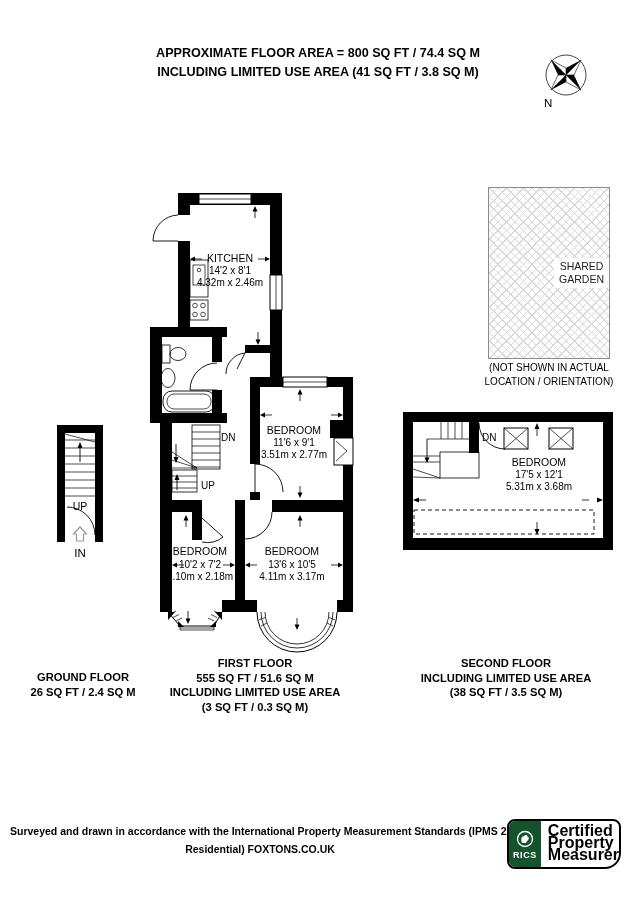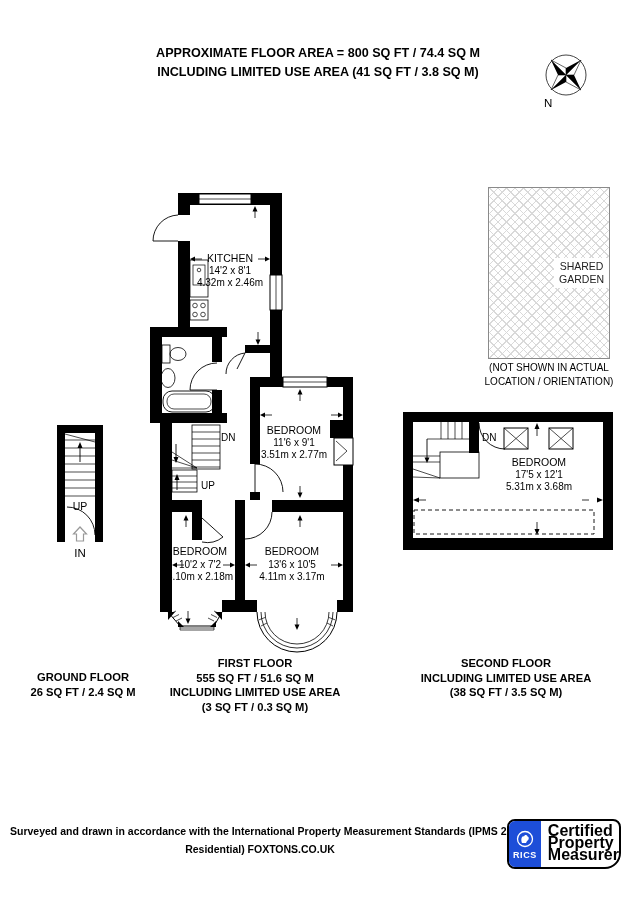--- a/index.html
+++ b/index.html
@@ -11,21 +11,21 @@
   .garden{left:488px;top:187px;width:122px;height:172px;border:1px solid #8a8a8a;box-sizing:border-box;
     background:
       repeating-linear-gradient(45deg,#d9d9d9 0 1px,transparent 1px 6px),
       repeating-linear-gradient(135deg,#d9d9d9 0 1px,transparent 1px 6px);
     display:flex;align-items:center;justify-content:flex-end;}
   .gardenlbl{background:#fff;padding:2px 5px;font-size:10.5px;line-height:13px;text-align:center;color:#222;}
   .gardennote{left:448px;top:361px;width:202px;text-align:center;font-size:10px;line-height:14px;white-space:nowrap;}
   .footer{left:0;top:822px;width:520px;text-align:center;font-weight:bold;font-size:10.5px;line-height:18px;white-space:nowrap;}
   .ricsbox{left:507px;top:819px;width:114px;height:50px;border:2px solid #000;border-radius:8px 8px 16px 8px;
     box-sizing:border-box;background:#fff;display:flex;overflow:hidden;}
-  .ricsleft{width:44px;background:#1d4ed8;color:#fff;display:flex;flex-direction:column;align-items:center;justify-content:center;gap:1px;}
+  .ricsleft{width:44px;background:#14532d;color:#fff;display:flex;flex-direction:column;align-items:center;justify-content:center;gap:1px;}
   .ricsbrand{font-weight:bold;font-size:9px;letter-spacing:.6px;}
   .ricsright{flex:1;padding:4px 0 9px 7px;font-weight:bold;font-size:16px;line-height:12px;color:#000;}
   svg{display:block;}
   svg text{font-family:"Liberation Sans",sans-serif;fill:#000;}
   .rm{font-size:10.5px;text-anchor:middle;}
   .dm{font-size:10px;text-anchor:middle;}
   .st{font-size:10px;text-anchor:start;}
   .thin{fill:none;stroke:#000;stroke-width:0.8;}
   .med{fill:none;stroke:#000;stroke-width:1;}
   .arc{fill:none;stroke:#000;stroke-width:0.9;}

